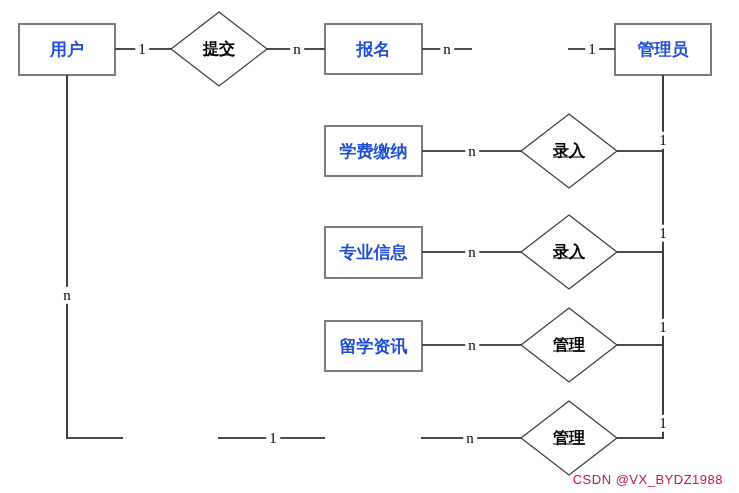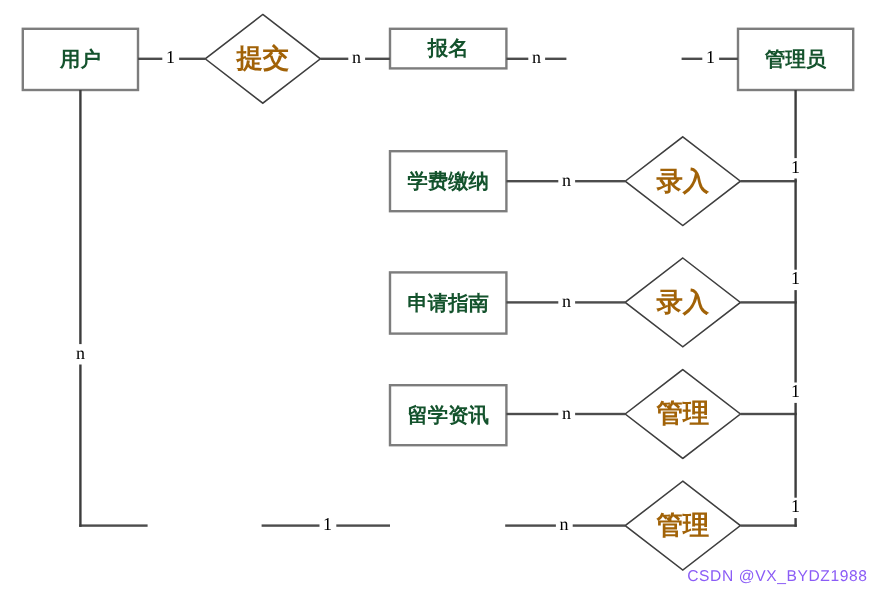--- a/index.html
+++ b/index.html
@@ -4,60 +4,60 @@
 <style>
   html,body { margin:0; padding:0; background:#ffffff; }
   #canvas {
     position:relative; width:739px; height:493px; background:#ffffff;
     font-family:"Liberation Serif","DejaVu Serif",serif; overflow:hidden;
   }
   .entity {
     position:absolute; box-sizing:border-box;
     border:2px solid #7d7d7d; background:#ffffff;
     display:flex; align-items:center; justify-content:center;
-    font-weight:bold; font-size:17px; color:#14532d; white-space:nowrap;
+    font-weight:bold; font-size:17px; color:#1d4ed8; white-space:nowrap;
   }
   .diamond { position:absolute; width:98px; height:76px; }
   .diamond svg { display:block; width:98px; height:76px; }
   .dlabel {
     position:absolute; top:50%; left:50%; transform:translate(-50%,-50%);
-    font-weight:bold; font-size:22px; color:#a16207; white-space:nowrap;
+    font-weight:bold; font-size:16px; color:#000000; white-space:nowrap;text-decoration:underline;
   }
   .hline { position:absolute; height:2px; background:#4c4c4c; }
   .vline { position:absolute; width:2px; background:#3d3d3d; }
   .card {
     position:absolute; transform:translate(-50%,-50%);
     font-size:15px; line-height:1.1; color:#000000;
     background:#ffffff; padding:0 3px; white-space:nowrap;
   }
   .watermark {
     position:absolute; right:16px; bottom:6px;
     font-family:"Liberation Sans","DejaVu Sans",sans-serif;
-    font-size:13px; color:#8b5cf6; letter-spacing:0.5px;
+    font-size:13px; color:#be185d; letter-spacing:0.5px;
   }
 </style>
 </head>
 <body>
 
 <div id="canvas">
 
   <div class="entity" style="left:18px;top:23px;width:98px;height:53px">
     <span>用户</span>
   </div>
-  <div class="entity" style="left:324px;top:23px;width:99px;height:35px">
+  <div class="entity" style="left:324px;top:23px;width:99px;height:52px">
     <span>报名</span>
   </div>
   <div class="entity" style="left:614px;top:23px;width:98px;height:53px">
     <span>管理员</span>
   </div>
   <div class="entity" style="left:324px;top:125px;width:99px;height:52px">
     <span>学费缴纳</span>
   </div>
   <div class="entity" style="left:324px;top:226px;width:99px;height:53px">
-    <span>申请指南</span>
+    <span>专业信息</span>
   </div>
   <div class="entity" style="left:324px;top:320px;width:99px;height:52px">
     <span>留学资讯</span>
   </div>
 
   <div class="diamond" style="left:170px;top:11px">
     <svg viewBox="0 0 98 76">
       <polygon points="49,1 97,38 49,75 1,38" fill="#ffffff" stroke="#3f3f3f" stroke-width="1.3"></polygon>
     </svg>
     <span class="dlabel">提交</span>

